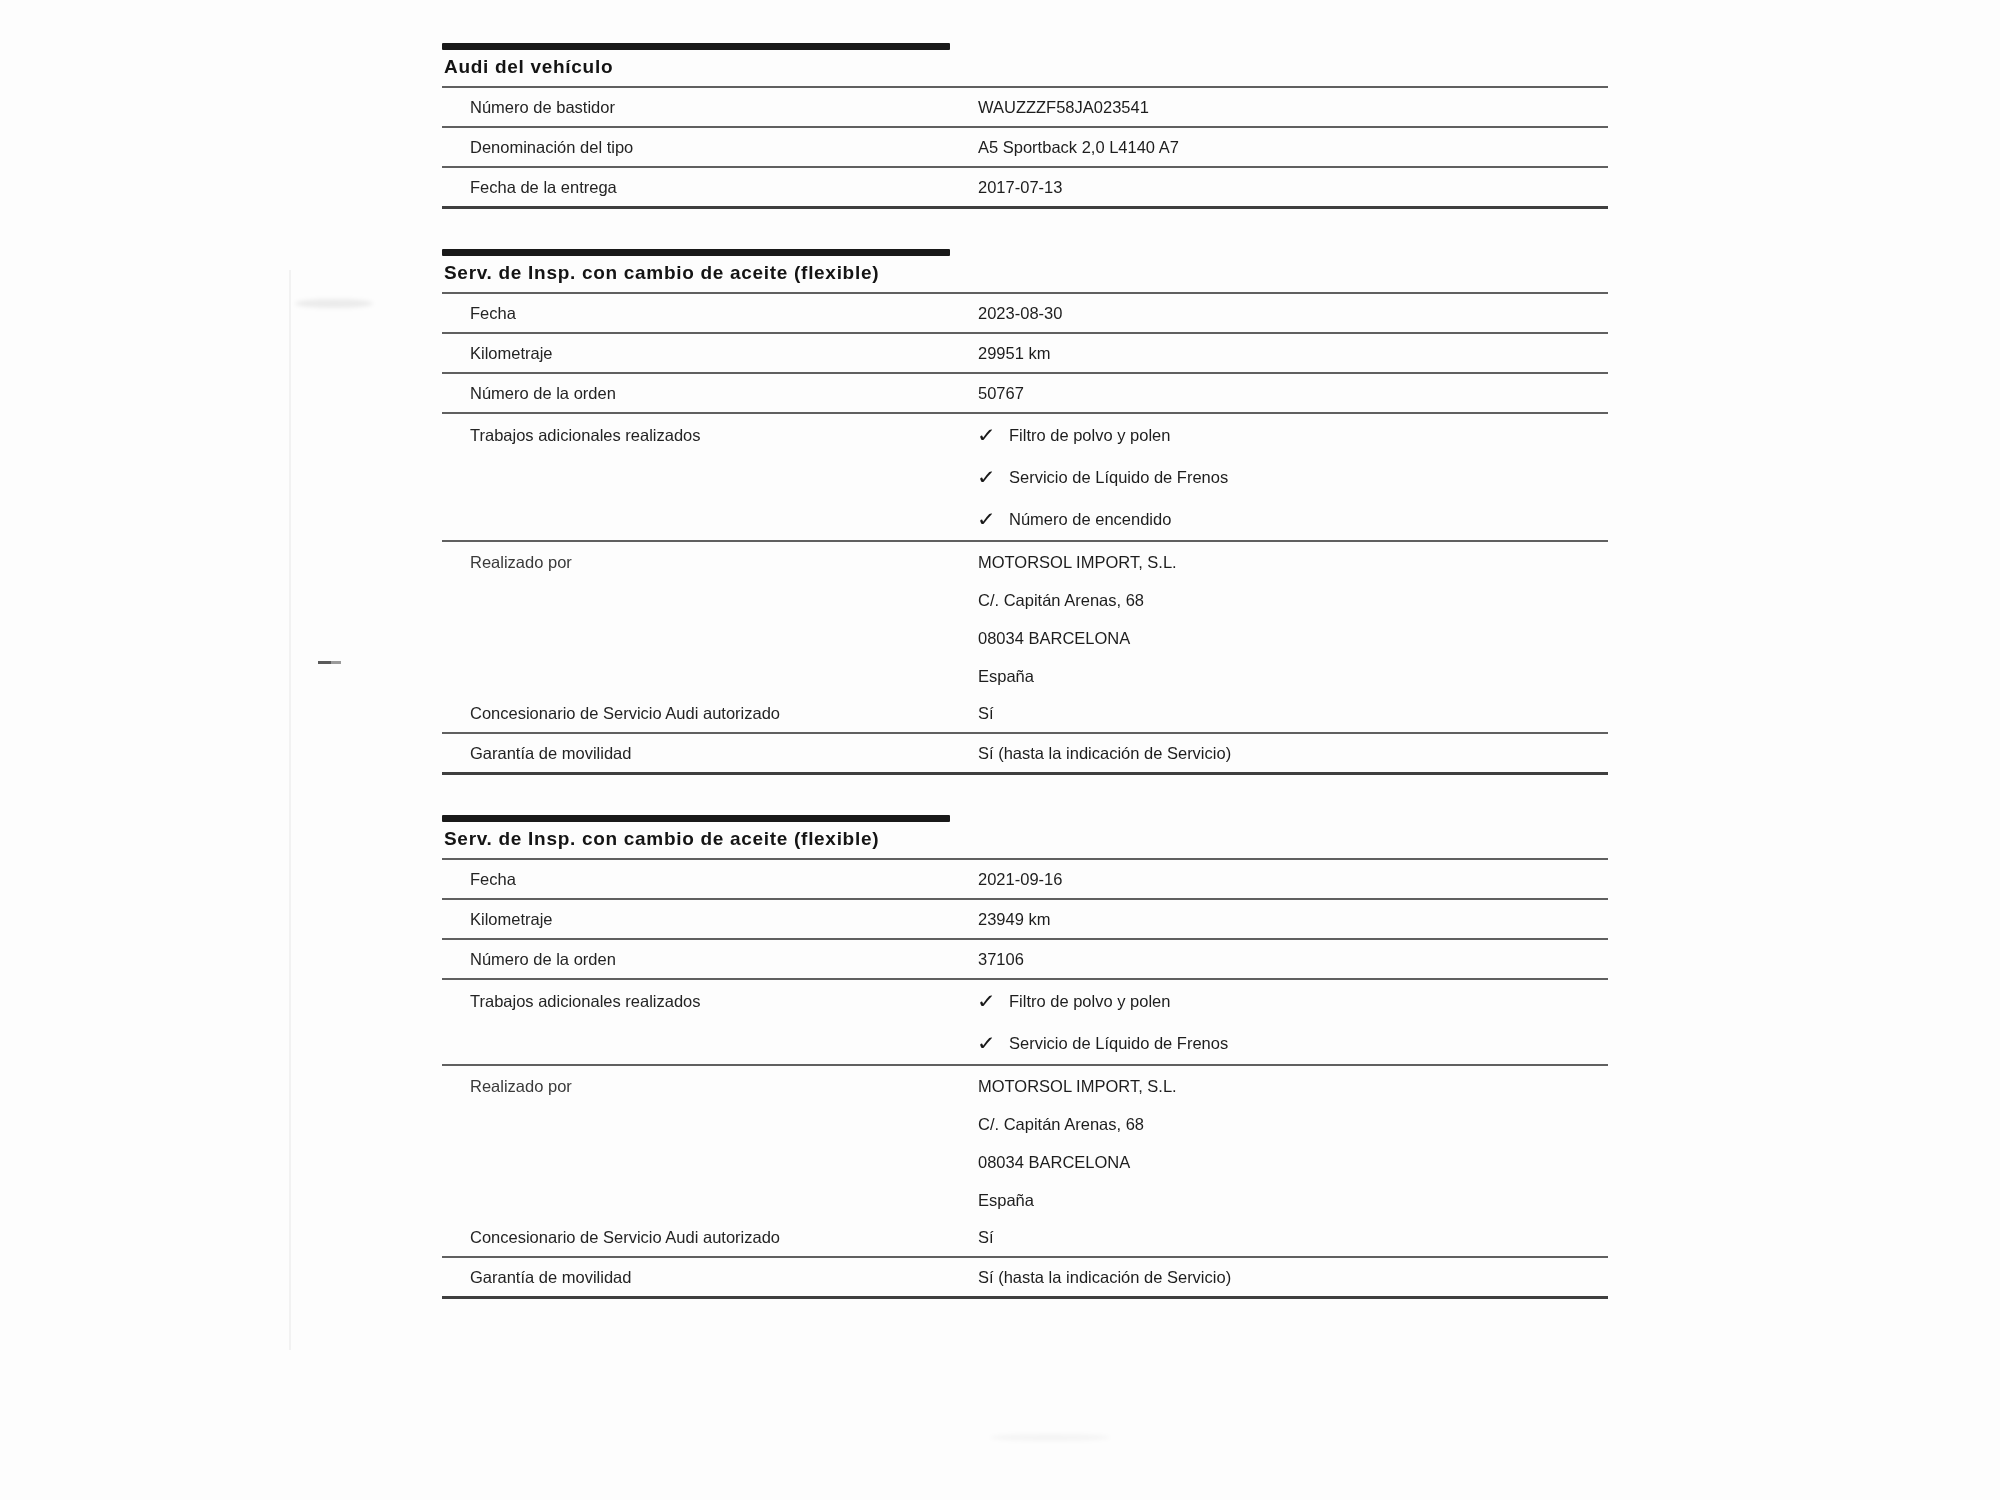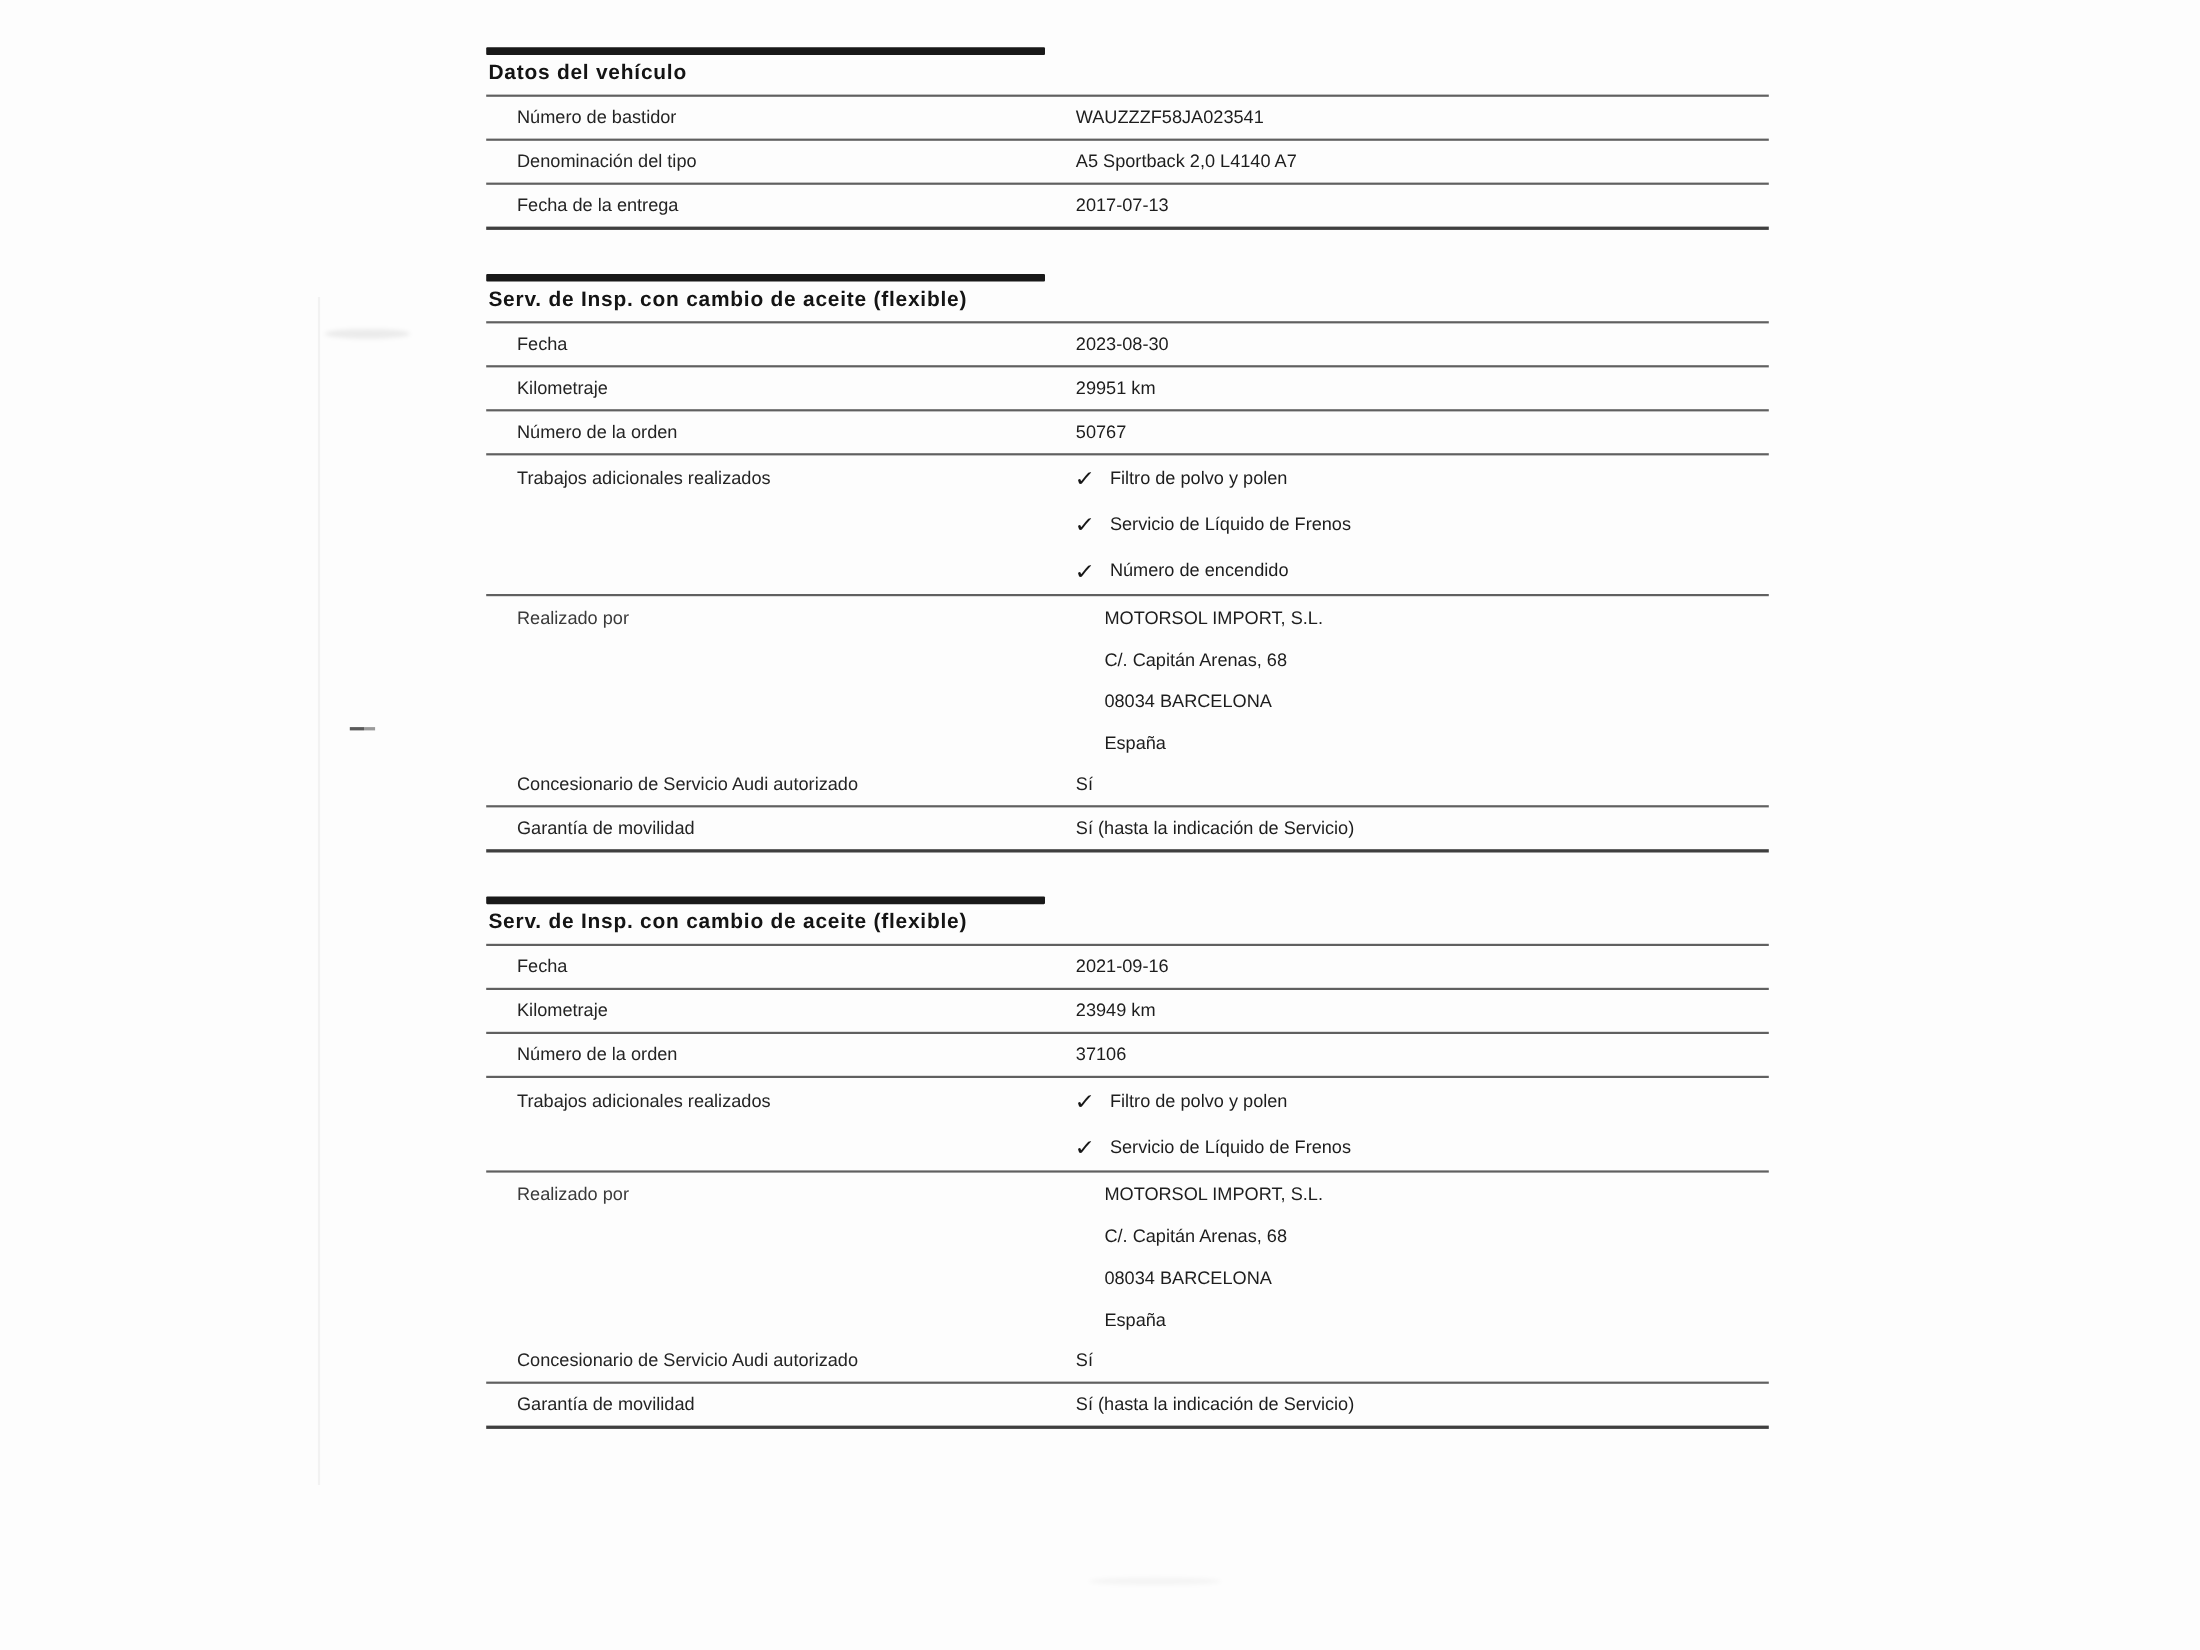--- a/index.html
+++ b/index.html
@@ -36,21 +36,21 @@
     border-bottom: 2px solid var(--rule, #606060);
   }
   .row {
     display: flex;
     align-items: center;
     min-height: 38px;
     border-bottom: 2px solid var(--rule, #606060);
     justify-content: flex-end;
   }
   .section .row:last-child { border-bottom: 3px solid var(--rule-dark, #3f3f3f); }
-  .row.no-rule, .section .row.no-rule:last-child { border-bottom: none; gap: 26px; }
+  .row.no-rule, .section .row.no-rule:last-child { border-bottom: none; }
   .row.multi { align-items: flex-start; }
   .label {
     flex: 0 0 508px;
     padding-left: 28px;
     font-size: 16.5px;
     color: #242424;
   }
   .value {
     flex: 1;
     font-size: 16.5px;
@@ -106,21 +106,21 @@
 <body>
 
 <div class="page">
   <div class="artifact-vline"></div>
   <div class="artifact-smudge"></div>
   <div class="artifact-dash"></div>
   <div class="artifact-smudge-bottom"></div>
   <div class="doc" id="doc">
       <div class="section">
         <div class="bar"></div>
-        <div class="title">Datos del vehículo</div>
+        <div class="title">Audi del vehículo</div>
         <div class="rows">
           <div class="row">
             <div class="label">Número de bastidor</div>
             <div class="value"><span class="value-text">WAUZZZF58JA023541</span></div>
           </div>
           <div class="row">
             <div class="label">Denominación del tipo</div>
             <div class="value"><span class="value-text">A5 Sportback 2,0 L4140 A7</span></div>
           </div>
           <div class="row">

